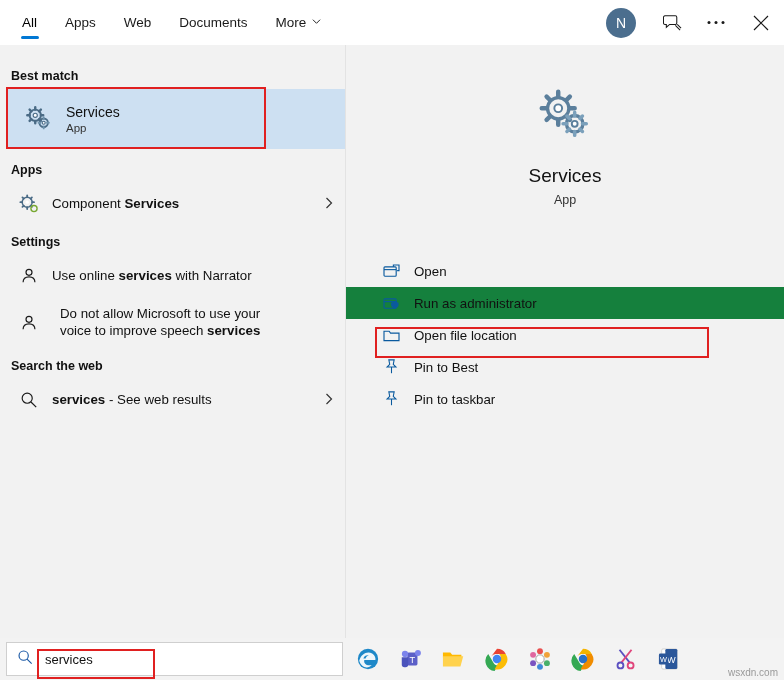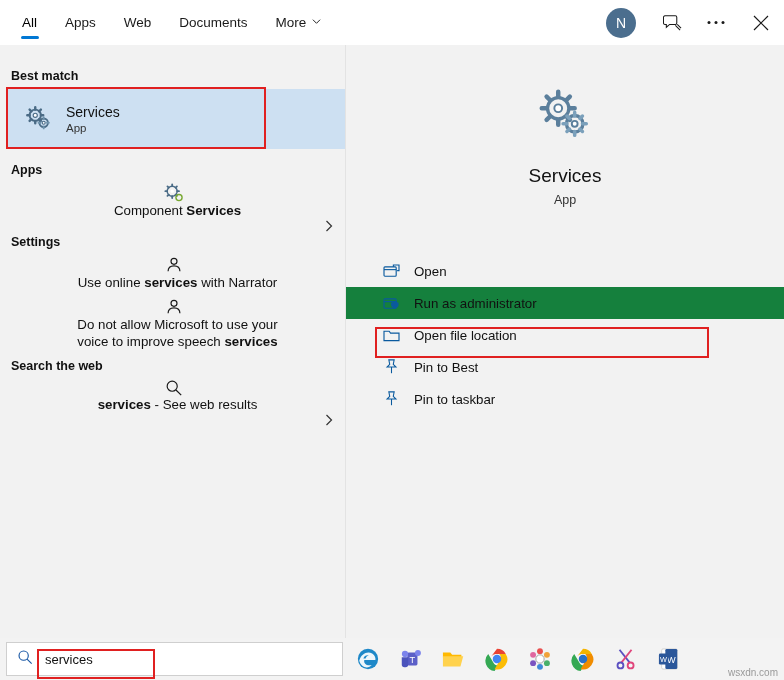--- a/index.html
+++ b/index.html
@@ -56,26 +56,26 @@
   .bm-text { margin-left: 10px; }
   .bm-title { font-size: 14px; color: #111; }
   .bm-sub { font-size: 11.5px; color: #333; margin-top: 2px; }
   .redbox {
     position: absolute; border: 2px solid #e02020; pointer-events: none;
   }
   #bm-redbox { left: 6px; top: -2px; width: 260px; height: 62px; }
 
   .list-item {
     display: flex; align-items: center; height: 42px; padding-left: 14px; padding-right: 12px;
-    font-size: 13.3px; color: #111; flex-direction: column;
+    font-size: 13.3px; color: #111;
   }
   .list-item .li-icon { width: 30px; display: flex; align-items: center; justify-content: center; }
   .list-item .li-label { margin-left: 8px; line-height: 1.25; }
   .list-item .chev-r { margin-left: auto; font-size: 11px; color: #333; }
-  .list-item.two-line { height: 52px; }
+  .list-item.two-line { height: 52px; gap: 8px; }
   .bold { font-weight: 700; }
 
   
   .right {
     position: absolute; top: 45px; left: 345px; width: 439px; height: 593px;
     background: #f2f2f2; border-left: 1px solid #e3e3e3;
   }
   .app-hero { padding-top: 36px; text-align: center; }
   .hero-icon { height: 70px; display: flex; align-items: center; justify-content: center; }
   .hero-title { font-size: 19px; color: #111; margin-top: 14px; }

